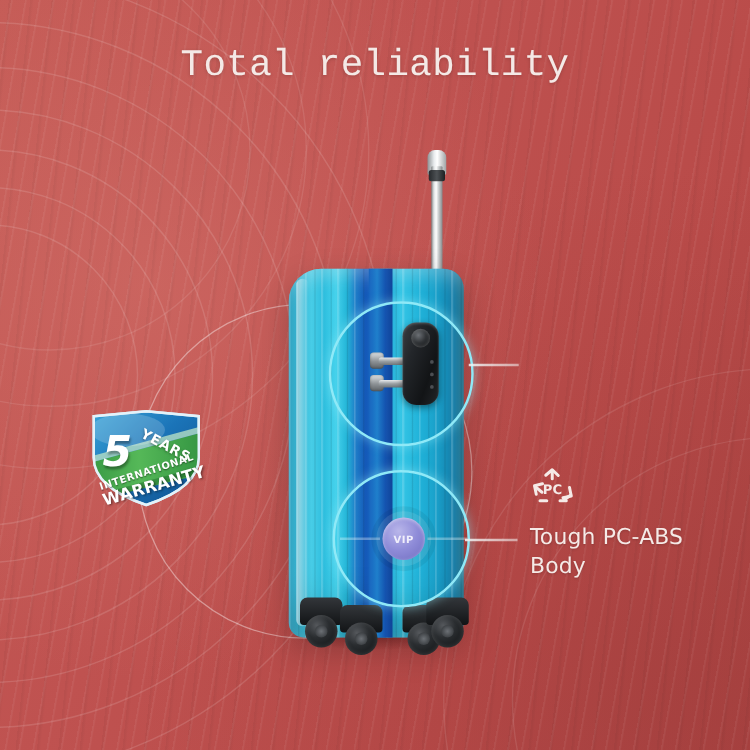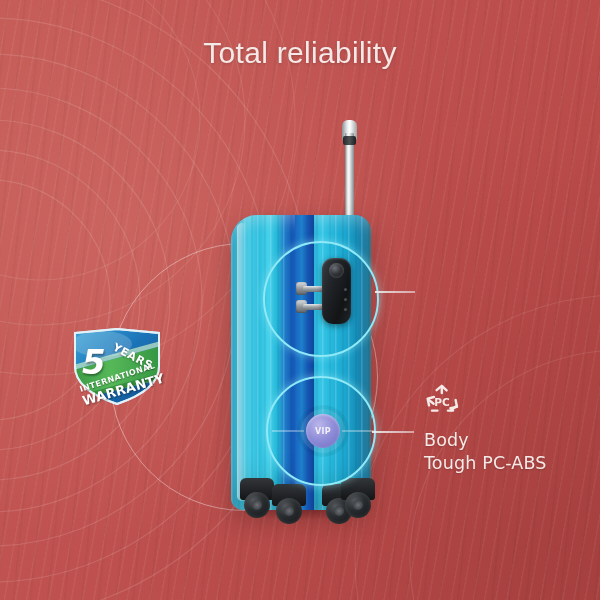--- a/index.html
+++ b/index.html
@@ -57,21 +57,21 @@
 
   
   .title {
     position:absolute;
     left:0; right:0; top:36px;
     text-align:center;
     color:#f4e9e6;
     font-size:30px;
     font-weight:400;
     letter-spacing:0.3px;
-    font-family:Liberation Sans, sans-serif;
+    font-family:Liberation Mono, monospace;
     text-shadow:0 1px 3px rgba(0,0,0,0.18);
   }
 
   
   .suitcase-wrap { position:absolute; left:0; top:0; width:504px; height:600px; }
 
   .handle-rod {
     position:absolute;
     left:345px; top:133px;
     width:9px; height:118px;
@@ -263,21 +263,21 @@
   .callout .c-label {
     font-size:17.5px;
     line-height:23px;
     font-weight:400;
     letter-spacing:0.15px;
     color:#f5eae7;
     text-shadow:0 1px 2px rgba(0,0,0,0.18);
     font-family:"DejaVu Sans", sans-serif;
   }
   .callout-lock { left:423px; top:228px; }
-  .callout-body { left:424px; top:384px; }
+  .callout-body { left:424px; top:374px; }
 
   
   .badge {
     position:absolute;
     left:68px; top:328px;
     width:98px; height:78px;
   }
   .badge-txt-5 {
     position:absolute; left:14px; top:14px;
     font-size:34px; font-weight:700; color:#ffffff;
@@ -412,22 +412,22 @@
           <path d="M4.2 15.4 L9.6 19.8"></path>
           <path d="M31.6 16.0 L33.0 22.8 L26.4 24.2"></path>
           <path d="M32.6 22.0 L27.0 26.2"></path>
           <path d="M8.0 26.6 L13.4 26.6"></path>
           <path d="M24.0 26.6 L29.0 26.6"></path>
         </g>
         <text x="18" y="21.5" text-anchor="middle" font-family="DejaVu Sans, sans-serif" font-size="10.5" font-weight="700" fill="#f5eae7">PC</text>
       </svg>
     </span>
     <div class="c-label">
+      <div>Tough PC-ABS</div>
       <div>Body</div>
-      <div>Tough PC-ABS</div>
     </div>
   </div>
 
   <div class="badge">
     <svg width="98" height="78" viewBox="0 0 98 78" style="position:absolute;left:0;top:0;">
       <defs>
         <linearGradient id="shieldTop" x1="0" y1="0" x2="1" y2="1">
           <stop offset="0%" stop-color="#39a3d8"></stop>
           <stop offset="45%" stop-color="#1b74b8"></stop>
           <stop offset="100%" stop-color="#10518f"></stop>

